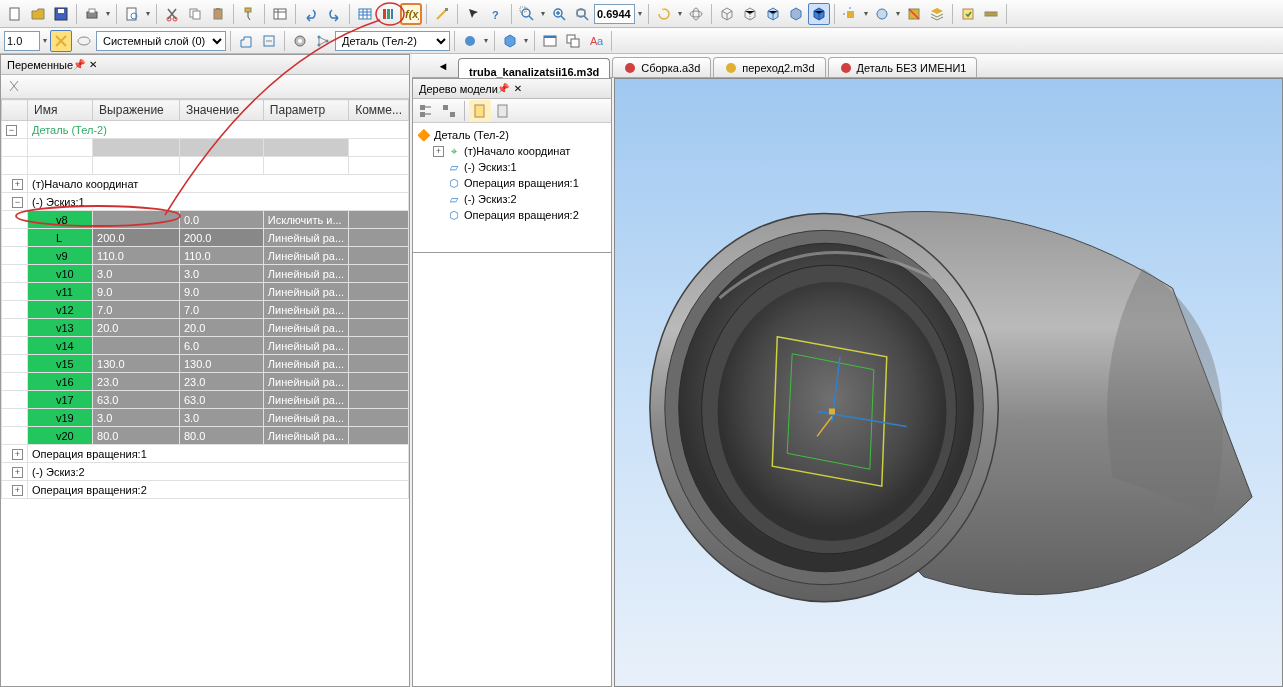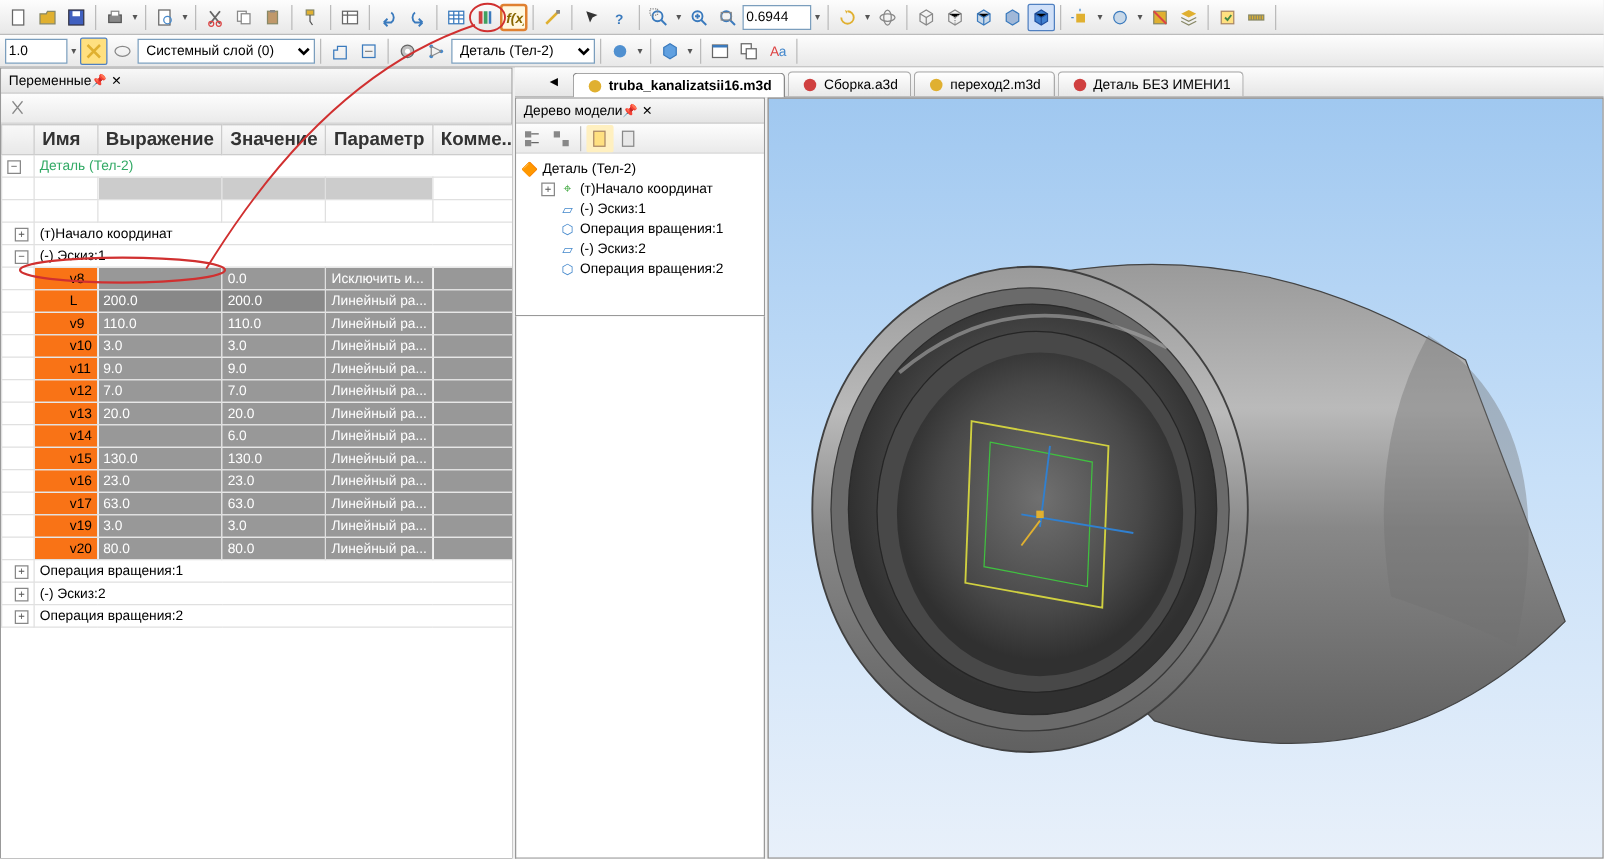--- a/index.html
+++ b/index.html
@@ -14,37 +14,37 @@
 
 .panel { background:#fff; border:1px solid #999; position:absolute; display:flex; flex-direction:column; }
 .panel-title { background: linear-gradient(#f8f8f8,#e4e4e4); border-bottom:1px solid #bbb; padding:3px 6px; display:flex; align-items:center; height:20px; font-size:11px; }
 .panel-title .ctrls { display:flex; gap:2px; }
 .panel-title .ctrls span { width:12px; height:12px; display:inline-flex; align-items:center; justify-content:center; cursor:pointer; font-size:10px; }
 
 .variables-panel { left:0; top:54px; width:410px; height:633px; }
 .var-toolbar { background:linear-gradient(#fdfdfd,#eaeaea); border-bottom:1px solid #ccc; padding:2px; display:flex; gap:1px; height:24px;flex-direction:column; }
 .var-grid { flex:1; overflow:auto; background:#fff; }
 .var-grid table { width:100%; border-collapse:collapse; }
-.var-grid th { background:linear-gradient(#f8f8f8,#e8e8e8); border:1px solid #ccc; padding:3px 6px; font-weight:bold; text-align:left; font-size:15px; color:#333; }
+.var-grid th { background:linear-gradient(#f8f8f8,#e8e8e8); border:1px solid #ccc; padding:3px 6px; font-weight:normal; text-align:left; font-size:12px; color:#333; }
 .var-grid td { border:1px solid #e0e0e0; padding:2px 4px; font-size:11px; height:18px; white-space:nowrap; overflow:hidden; }
 .tree-toggle { width:11px; height:11px; border:1px solid #888; background:#fff; display:inline-flex; align-items:center; justify-content:center; font-size:9px; line-height:1; cursor:pointer; color:#555; }
 .row-dark td { background:#989898; color:#fff; }
 .row-dark td:first-child { background:#fff; color:#000; }
-.row-dark td:nth-child(2) { background:#f97316; color:#000; }
+.row-dark td:nth-child(2) { background:#22c55e; color:#000; }
 
 .model-tree-panel { left:412px; top:78px; width:200px; height:175px; }
 .mt-toolbar { background:linear-gradient(#fdfdfd,#eaeaea); border-bottom:1px solid #ccc; padding:2px; display:flex; gap:1px; height:24px; align-items:center; }
 .mt-body { flex:1; padding:4px; background:#fff; overflow:auto; }
 .tree-node { display:flex; align-items:center; gap:3px; padding:1px 0; white-space:nowrap; }
 .tree-node.d1 { padding-left:16px; }
 .node-icon { width:14px; height:14px; display:inline-flex; align-items:center; justify-content:center; font-size:11px; }
 
 .tabs-bar { position:absolute; left:412px; top:54px; right:0; height:24px; background: linear-gradient(#fcfcfc,#e6e6e6); border-bottom:1px solid #aaa; display:flex; align-items:flex-end; padding-left:20px; }
 .tab { padding:3px 10px; border:1px solid #aaa; border-bottom:none; border-radius:4px 4px 0 0; margin-right:2px; background:linear-gradient(#fff,#e8e8e8); display:flex; align-items:center; gap:4px; cursor:pointer; font-size:11px; height:20px; }
-.tab.active { background:#fff; border-color:#888; font-weight:bold; position:relative; top:1px; }
+.tab.active { background:#fff; border-color:#888; font-weight:bold; position:relative; top:1px;flex-direction:column; }
 .tab .ticon { width:14px; height:14px; }
 
 .viewport { position:absolute; left:614px; top:78px; right:0; bottom:0; background:linear-gradient(180deg,#a0c8f0 0%,#c8e0f8 50%,#e8f0fa 100%); border:1px solid #888; overflow:hidden; }
 .viewport-full { position:absolute; left:412px; top:253px; width:200px; bottom:0; background:#fff; border:1px solid #999; border-top:none; }
 
 .pipe-svg { position:absolute; inset:0; }
 
 .red-arrow { position:absolute; pointer-events:none; }
 </style>
 </head>
@@ -180,21 +180,21 @@
         <path d="M10 10l4 4M5 7h4M7 5v4" stroke="#3a7abd" stroke-width="1.5"></path>
       </svg>
     </span>
   <span class="tbtn">
       <svg viewBox="0 0 16 16">
         <circle cx="7" cy="7" r="4" fill="none" stroke="#3a7abd" stroke-width="1.5"></circle>
         <path d="M10 10l4 4" stroke="#3a7abd" stroke-width="1.5"></path>
         <rect x="3" y="4" width="8" height="6" fill="none" stroke="#888"></rect>
       </svg>
     </span>
-  <input class="combo" style="width: 55px;" value="0.6944">
+  <input class="combo" style="width: 41px; font-weight: bold;" value="0.6944">
   <span class="dropdown-arrow">▾</span>
   <span class="sep"></span>
   <span class="tbtn">
       <svg viewBox="0 0 16 16">
         <path d="M8 3a5 5 0 1 1-5 5" fill="none" stroke="#e0b030" stroke-width="1.5"></path>
         <path d="M6 2l2 1-1 2" fill="#e0b030"></path>
       </svg>
     </span>
   <span class="dropdown-arrow">▾</span>
   <span class="tbtn">
@@ -268,33 +268,33 @@
   <span class="tbtn">
       <svg viewBox="0 0 16 16">
         <rect x="2" y="6" width="12" height="4" fill="#e0b030" stroke="#886"></rect>
         <path d="M4 6v4M6 6v4M8 6v4M10 6v4M12 6v4" stroke="#886"></path>
       </svg>
     </span>
   <span class="sep"></span>
 </div>
 
 <div class="toolbar">
-  <input class="combo" style="width: 50px;" value="1.0">
+  <input class="combo" style="width: 36px;" value="1.0">
   <span class="dropdown-arrow">▾</span>
   <span class="tbtn" style="background:#ffe080;border-color:#5080c0;">
       <svg viewBox="0 0 16 16">
         <path d="M3 3l10 10M3 13l10-10" stroke="#e0b030" stroke-width="2"></path>
       </svg>
     </span>
   <span class="tbtn">
       <svg viewBox="0 0 16 16">
         <ellipse cx="8" cy="8" rx="6" ry="4" fill="none" stroke="#888"></ellipse>
       </svg>
     </span>
-  <select class="combo" style="width:142px;"><option>Системный слой (0)</option></select>
+  <select class="combo" style="width:130px;"><option>Системный слой (0)</option></select>
   <span class="sep"></span>
   <span class="tbtn">
       <svg viewBox="0 0 16 16">
         <path d="M3 7h3v-3h7v10H3z" fill="none" stroke="#3a7abd"></path>
       </svg>
     </span>
   <span class="tbtn">
       <svg viewBox="0 0 16 16">
         <rect x="3" y="3" width="10" height="10" fill="none" stroke="#3a7abd"></rect>
         <path d="M5 8h6" stroke="#888"></path>

